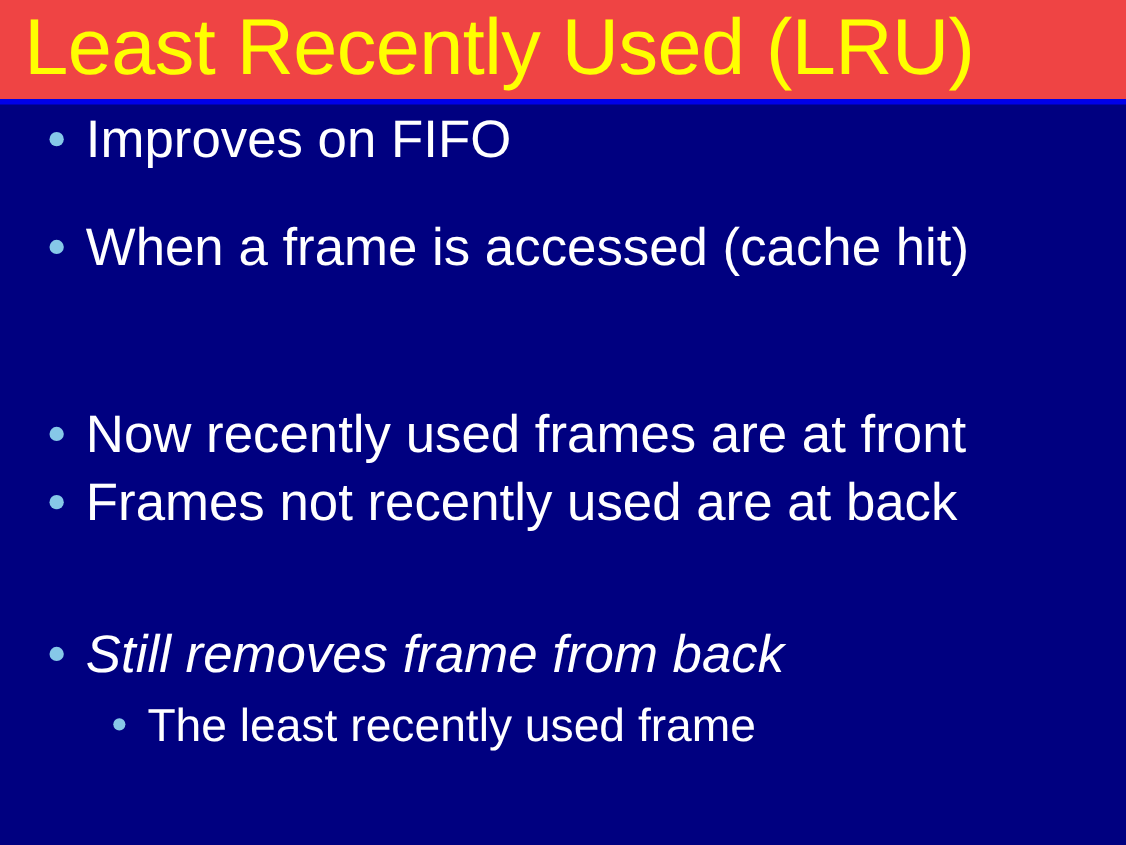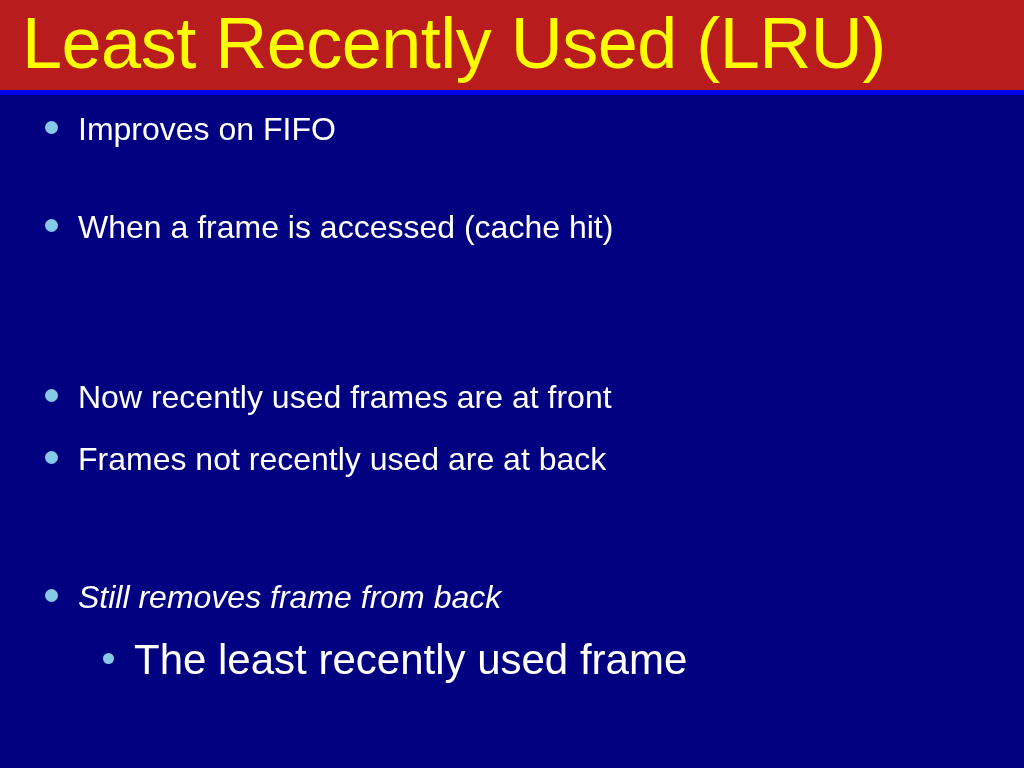--- a/index.html
+++ b/index.html
@@ -17,21 +17,21 @@
     font-family: "Liberation Sans", sans-serif;
     -webkit-font-smoothing: antialiased;
   }
   
   .title-area {
     position: absolute;
     left: 0;
     top: 0;
     width: 1024px;
     height: 90px;
-    background: #b91c1c;
+    background: #ef4444;
   }
   .slide-title {
     position: absolute;
     left: 22px;
     top: -3px;
     width: 980px;
     color: #ffff00;
     font-size: 72px;
     line-height: 92px;
     font-weight: normal;
@@ -57,21 +57,21 @@
   }
   .bullet-row {
     position: absolute;
     display: block;
     white-space: nowrap;
     color: #ffffff;
     font-family: "Liberation Sans", sans-serif;
   }
   .bullet-row.level1 {
     left: 45px;
-    font-size: 32px;
+    font-size: 48px;
     line-height: 50px;
   }
   .bullet-row.level2 {
     left: 103px;
     font-size: 42px;
     line-height: 48px;
   }
   .bullet-dot {
     display: inline-block;
     vertical-align: middle;

